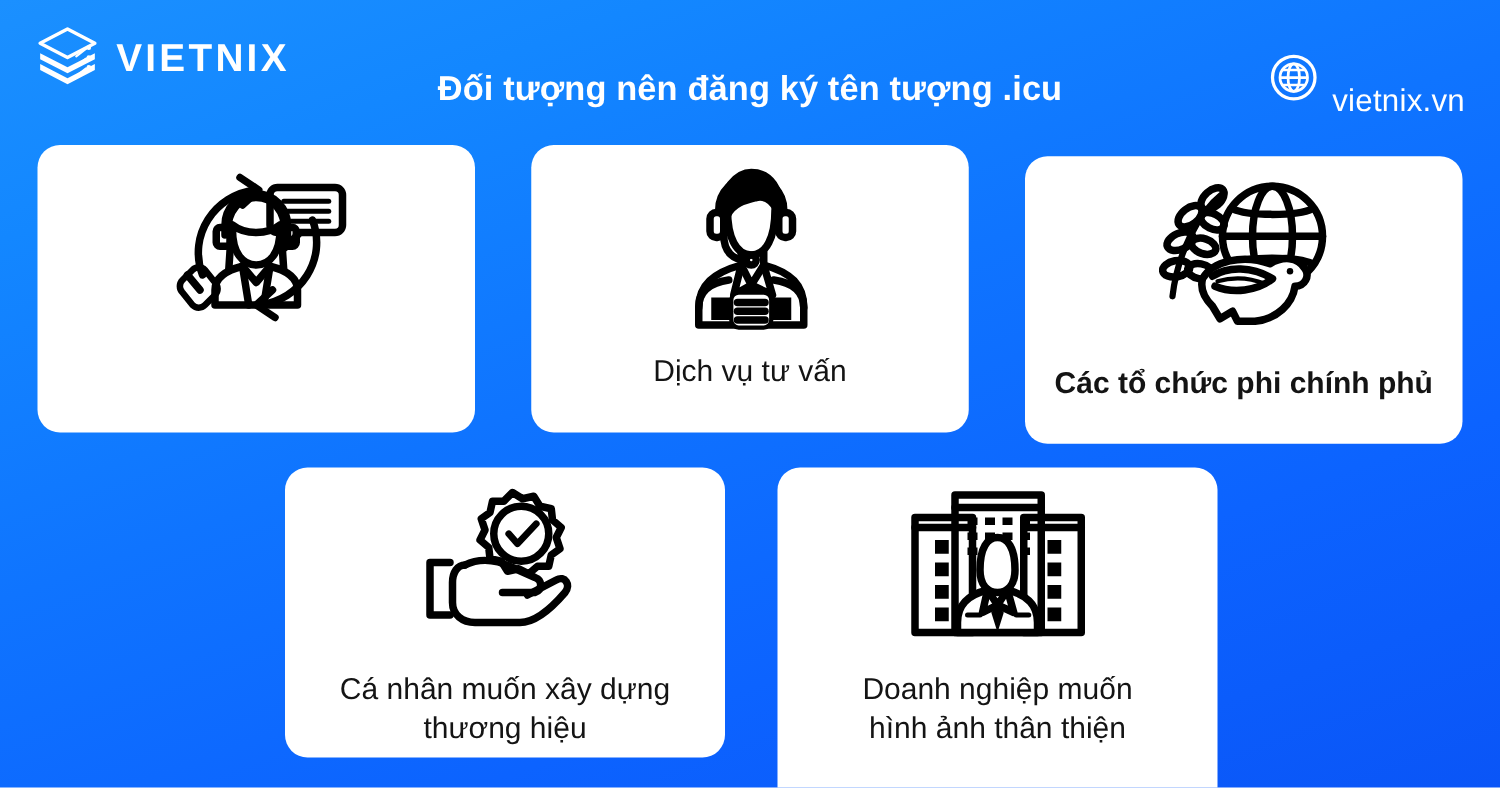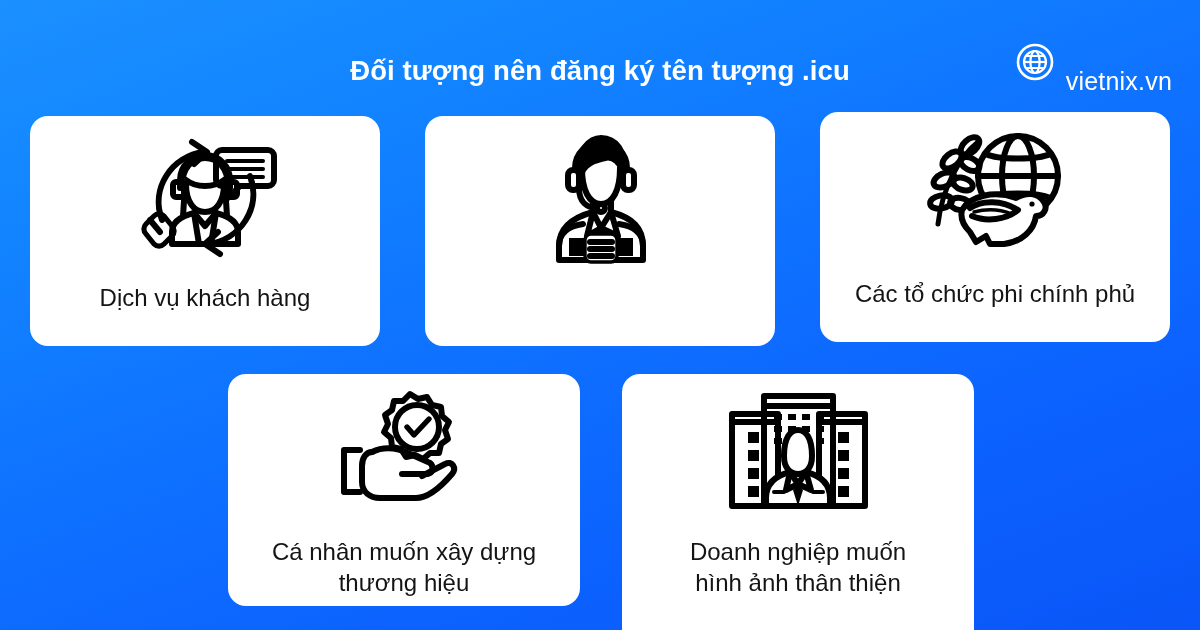--- a/index.html
+++ b/index.html
@@ -92,21 +92,21 @@
     font-size: 24px;
     line-height: 1.3;
     text-align: center;
     padding: 0 10px;
     white-space: pre-line;
   }
 
   
   #card-1 { left: 30px;  top: 116px; width: 350px; height: 230px; }
   #card-2 { left: 425px; top: 116px; width: 350px; height: 230px; }
-  #card-3 { left: 820px; top: 112px; width: 350px; height: 230px; }
+  #card-3 { left: 820px; top: 125px; width: 350px; height: 230px; font-weight: bold; }
   #card-1 .icon-wrap, #card-2 .icon-wrap, #card-3 .icon-wrap {
     height: 140px; margin-top: 12px;
   }
   #card-1 .card-label, #card-2 .card-label, #card-3 .card-label {
     margin-top: 14px;
   }
 
   
   #card-4 { left: 228px; top: 374px; width: 352px; height: 232px; }
   #card-5 { left: 622px; top: 374px; width: 352px; height: 276px; }
@@ -123,20 +123,40 @@
     stroke-width: 6;
     stroke-linecap: round;
     stroke-linejoin: round;
   }
 </style>
 </head>
 <body>
 
 <div id="infographic">
 
+  <div class="brand-left">
+    <svg class="logo-mark" viewBox="0 0 64 64">
+      <g fill="#ffffff">
+        <path d="M32 6 L57 19 L32 32 L7 19 Z" fill="none" stroke="#ffffff" stroke-width="3.2" stroke-linejoin="round"></path>
+        <path d="M7 28 L32 41 L57 28 L57 33.5 L32 46.5 L7 33.5 Z"></path>
+        <path d="M7 38 L32 51 L57 38 L57 43.5 L32 56.5 L7 43.5 Z"></path>
+      </g>
+      <g stroke="#ffffff" stroke-width="2" fill="none" stroke-linecap="round">
+        <line x1="40" y1="31" x2="49" y2="24"></line>
+        <line x1="40" y1="40" x2="49" y2="33"></line>
+        <line x1="40" y1="49" x2="49" y2="42"></line>
+      </g>
+      <g fill="#ffffff">
+        <circle cx="51.5" cy="23" r="2.1"></circle>
+        <circle cx="51.5" cy="32" r="2.1"></circle>
+        <circle cx="51.5" cy="41" r="2.1"></circle>
+      </g>
+    </svg>
+    <span class="wordmark">VIETNIX</span>
+  </div>
 
   <div class="page-title">Đối tượng nên đăng ký tên tượng .icu</div>
 
   <div class="brand-right">
     <svg class="globe-badge" viewBox="0 0 40 40">
       <circle cx="20" cy="20" r="17" fill="none" stroke="#ffffff" stroke-width="2.6"></circle>
       <circle cx="20" cy="20" r="11" fill="none" stroke="#ffffff" stroke-width="2.2"></circle>
       <ellipse cx="20" cy="20" rx="4.6" ry="11" fill="none" stroke="#ffffff" stroke-width="2.2"></ellipse>
       <line x1="9" y1="20" x2="31" y2="20" stroke="#ffffff" stroke-width="2.2"></line>
       <line x1="11.3" y1="14" x2="28.7" y2="14" stroke="#ffffff" stroke-width="2"></line>
@@ -174,21 +194,20 @@
 
           <path d="M62 116 V104 C62 94, 72 88, 84 85 L95 98 L106 85 C118 88, 128 94, 128 104 V116 Z"></path>
           <path d="M84 85 L89 116"></path>
           <path d="M106 85 L101 116"></path>
 
           <path d="M44 88 A7 7 0 0 1 54 88 L62 98 A7 7 0 0 1 62 108 L54 116 A7 7 0 0 1 44 116 L36 106 A7 7 0 0 1 36 96 Z" stroke-width="5.2"></path>
           <path d="M40 92 L50 104"></path>
         </g>
       </svg>
     </div>
-    <div class="card-label">Dịch vụ khách hàng</div>
   </div>
 
   <div class="card" id="card-2">
     <div class="icon-wrap">
       <svg width="150" height="140" viewBox="0 0 150 140">
         <g class="line-icon" stroke-width="3.4">
 
           <path d="M52 48 C50 22, 66 10, 76 10 C90 10, 102 22, 99 48 C96 34, 88 28, 80 30 C72 32, 62 34, 57 44 Z" fill="#000000"></path>
 
           <path d="M57 40 C57 62, 64 76, 76 76 C88 76, 95 62, 95 40"></path>
@@ -214,20 +233,21 @@
           <rect x="60" y="106" width="32" height="28" rx="6" fill="#ffffff" stroke="#000000" stroke-width="3.4"></rect>
           <line x1="65" y1="114" x2="87" y2="114"></line>
           <line x1="65" y1="121" x2="87" y2="121"></line>
           <line x1="65" y1="128" x2="87" y2="128"></line>
 
           <path d="M34 118 C34 104, 44 98, 58 96"></path>
           <path d="M118 118 C118 104, 108 98, 94 96"></path>
         </g>
       </svg>
     </div>
+    <div class="card-label">Dịch vụ tư vấn</div>
   </div>
 
   <div class="card" id="card-3">
     <div class="icon-wrap">
       <svg width="175" height="140" viewBox="0 0 175 140">
         <g class="line-icon" stroke-width="5">
 
           <circle cx="110" cy="52" r="40"></circle>
           <ellipse cx="110" cy="52" rx="16" ry="40"></ellipse>
           <line x1="70" y1="52" x2="150" y2="52"></line>

